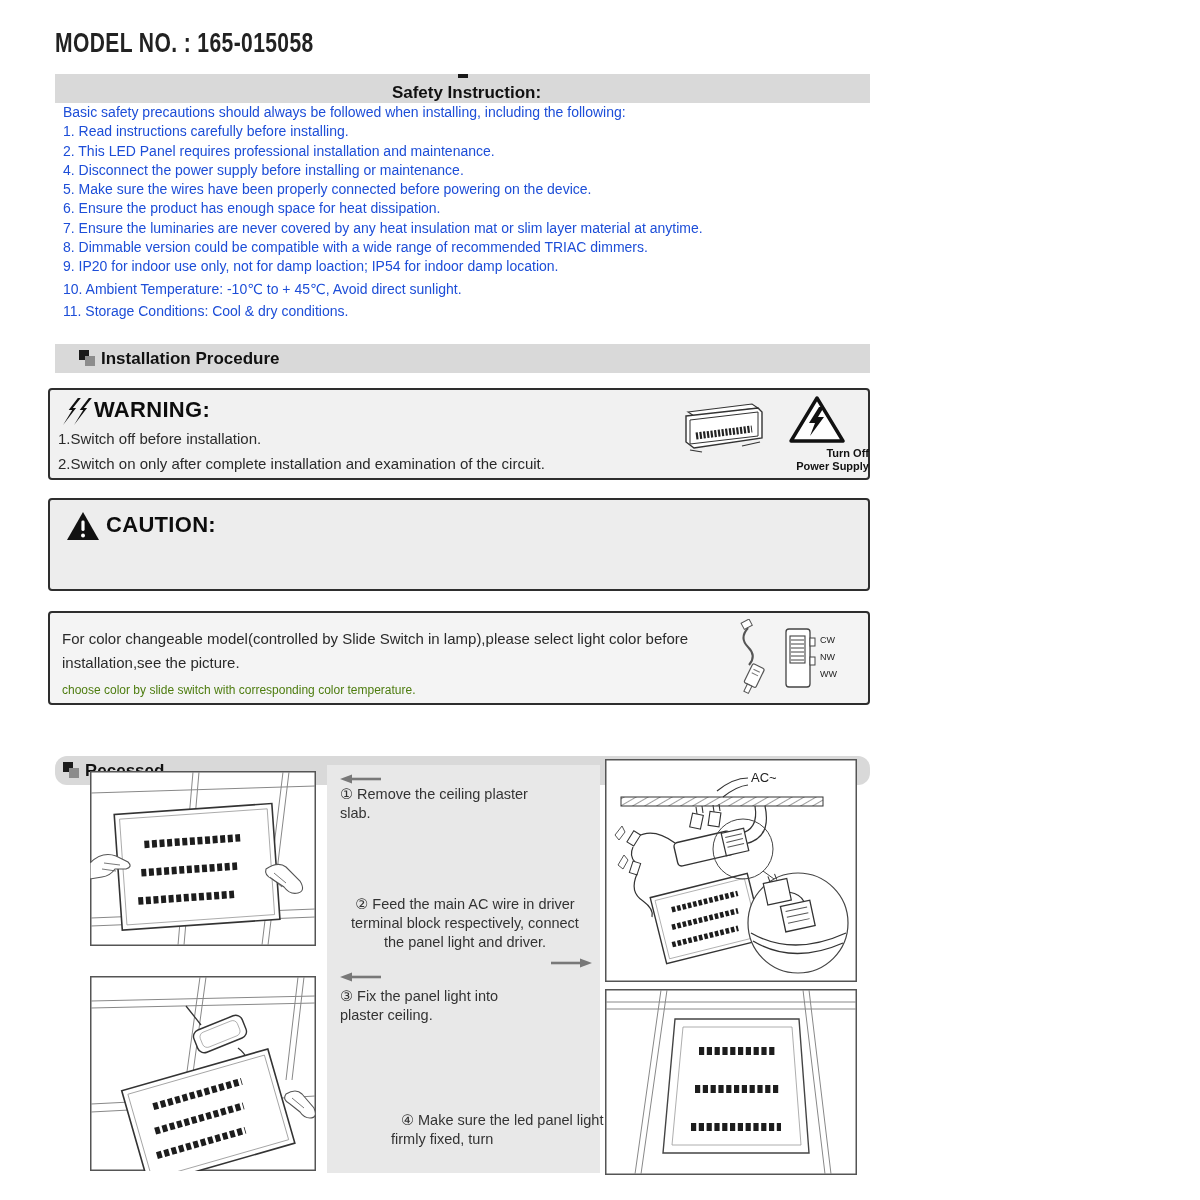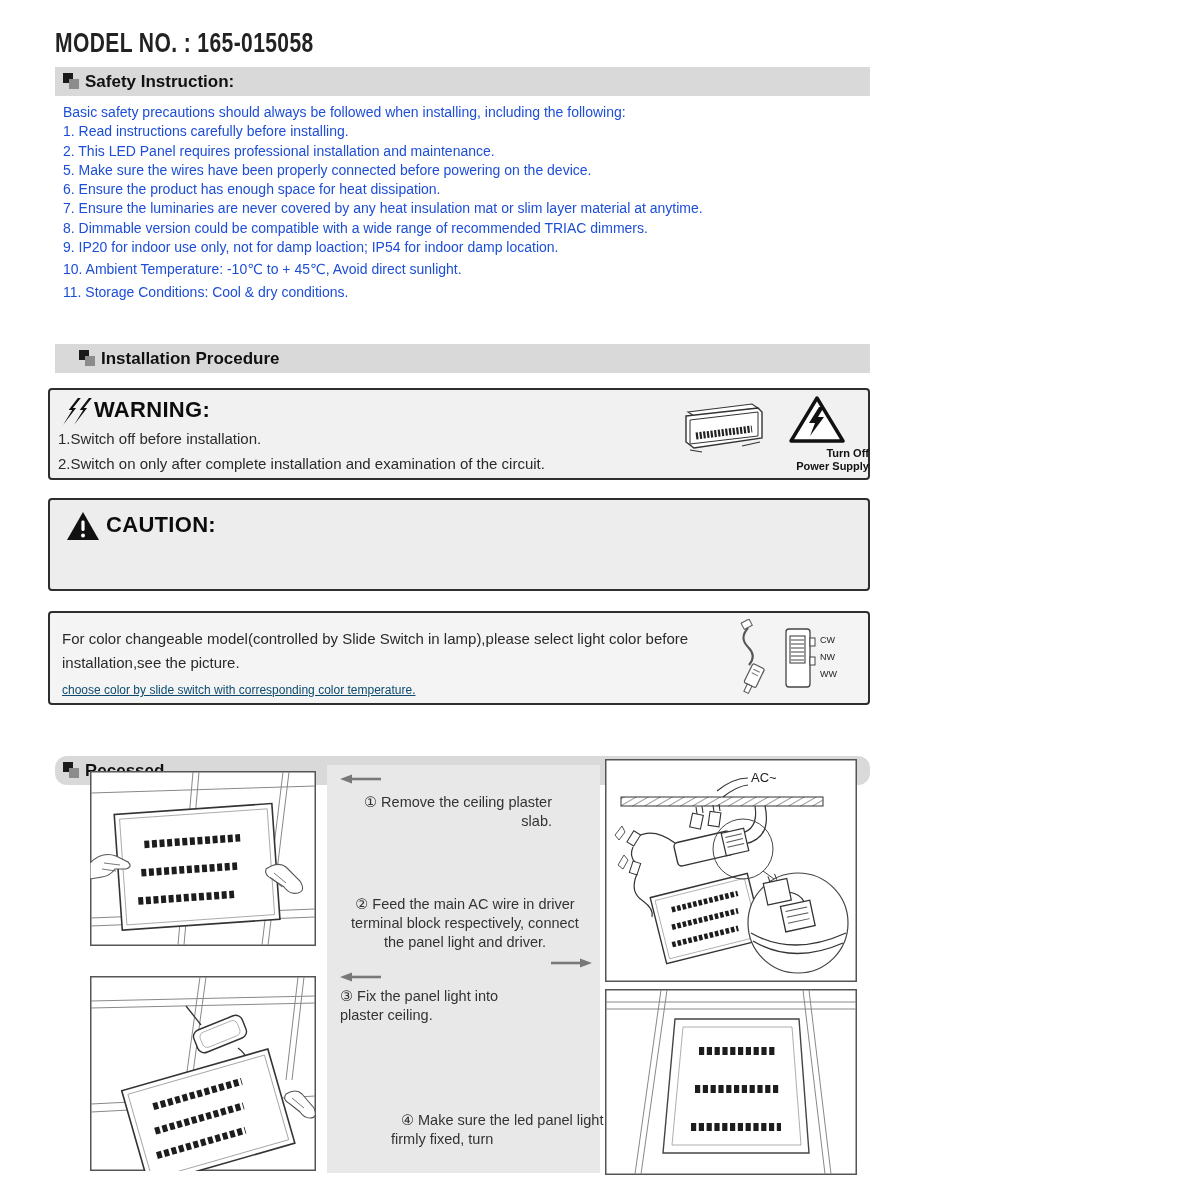--- a/index.html
+++ b/index.html
@@ -19,47 +19,48 @@
   .safety .sp{margin-top:3px;}
   
   .rbox{left:48px;width:822px;border:2px solid #2e2e2e;border-radius:4px;box-sizing:border-box;}
   .warn-box{top:388px;height:92px;background:#f1f1f1;}
   .caut-box{top:498px;height:93px;background:#ededed;}
   .color-box{top:611px;height:94px;background:#f4f4f4;}
   .hd{font-weight:bold;font-size:22px;color:#0d0d0d;letter-spacing:.3px;}
   .warn-line{font-size:15px;color:#2a2a2a;white-space:nowrap;}
   .caut-text{font-size:15px;line-height:25px;color:#2a2a2a;}
   .color-text{font-size:15px;line-height:24px;color:#2a2a2a;}
-  .color-note{font-size:12px;color:#0c4a6e;text-decoration:underline;}
+  .color-note{font-size:12px;color:#4d7c0f;}
   .badge{font-size:11px;font-weight:bold;text-align:right;line-height:13px;color:#111;}
   
   .gray-col{left:327px;top:765px;width:273px;height:408px;background:#e8e8e8;}
   .step{font-size:14.5px;line-height:19px;color:#333;}
   .illus{border:none;}
   svg text{font-family:"Liberation Sans","DejaVu Sans",sans-serif;}
 </style>
 </head>
 <body>
 
 <div id="page">
 
   <div class="abs doc-title">MODEL NO. : 165-015058</div>
 
-  <div class="abs bar" style="top:67px;">
+  <div class="abs bar" style="top:74px;flex-direction:column;">
     <svg width="17" height="17">
       <rect x="0" y="0" width="10" height="10" fill="#1a1a1a"></rect>
       <rect x="6" y="6" width="10" height="10" fill="#8c8c8c"></rect>
     </svg>
     <span class="lbl">Safety Instruction:</span>
   </div>
 
   <div class="abs safety">
     <div>Basic safety precautions should always be followed when installing, including the following:</div>
     <div>1. Read instructions carefully before installing.</div>
     <div>2. This LED Panel requires professional installation and maintenance.</div>
+    <div>4. Disconnect the power supply before installing or maintenance.</div>
     <div>5. Make sure the wires have been properly connected before powering on the device.</div>
     <div>6. Ensure the product has enough space for heat dissipation.</div>
     <div>7. Ensure the luminaries are never covered by any heat insulation mat or slim layer material at anytime.</div>
     <div>8. Dimmable version could be compatible with a wide range of recommended TRIAC dimmers.</div>
     <div>9. IP20 for indoor use only, not for damp loaction; IP54 for indoor damp location.</div>
     <div class="sp">10. Ambient Temperature: -10℃ to + 45℃, Avoid direct sunlight.</div>
     <div class="sp">11. Storage Conditions: Cool &amp; dry conditions.</div>
   </div>
 
   <div class="abs bar" style="top:344px;padding-left:24px;">
@@ -195,21 +196,21 @@
     </g>
     <path d="M196 118 q10 -6 16 0 l12 14 q4 10 -4 10 q-6 0 -10 -6 l-10 -8 q-8 -4 -4 -10 z" fill="#fff" stroke="#555" stroke-width="1.1"></path>
     <path d="M202 122 l12 10" fill="none" stroke="#555" stroke-width="0.8"></path>
   </svg>
 
   <div class="abs gray-col">
     <svg class="abs" style="left:13px;top:8px;" width="42" height="12">
       <line x1="10" y1="6" x2="41" y2="6" stroke="#787878" stroke-width="2.6"></line>
       <polygon points="0,6 12,1.5 12,10.5" fill="#787878"></polygon>
     </svg>
-    <div class="abs step" style="left:13px;top:28px;width:212px;text-align:right;">① Remove the ceiling plaster slab.</div>
+    <div class="abs step" style="left:13px;top:20px;width:212px;">① Remove the ceiling plaster slab.</div>
 
     <div class="abs step" style="right:10px;top:130px;width:250px;text-align:center;">② Feed the main AC wire in driver terminal block respectively, connect the panel light and driver.</div>
     <svg class="abs" style="right:8px;top:192px;" width="42" height="12">
       <line x1="1" y1="6" x2="32" y2="6" stroke="#787878" stroke-width="2.6"></line>
       <polygon points="42,6 30,1.5 30,10.5" fill="#787878"></polygon>
     </svg>
 
     <svg class="abs" style="left:13px;top:206px;" width="42" height="12">
       <line x1="10" y1="6" x2="41" y2="6" stroke="#787878" stroke-width="2.6"></line>
       <polygon points="0,6 12,1.5 12,10.5" fill="#787878"></polygon>

